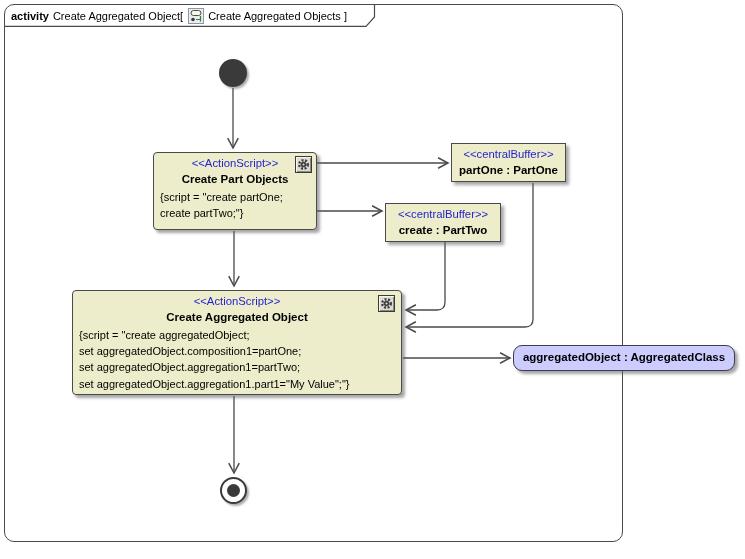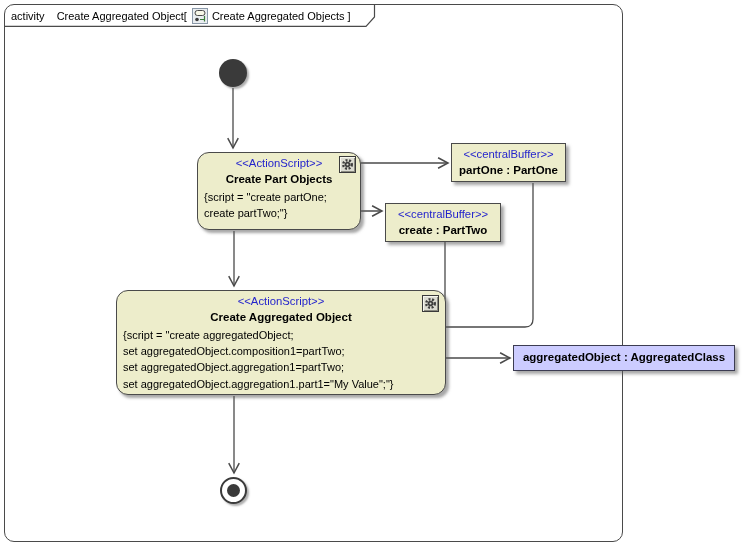--- a/index.html
+++ b/index.html
@@ -11,31 +11,31 @@
   .frame{
     position:absolute;left:4px;top:4px;width:617px;height:536px;
     border:1.4px solid #4a4a4a;border-radius:10px;background:transparent;
   }
   .edges{position:absolute;left:0;top:0;width:745px;height:559px;pointer-events:none;}
   .tab{
     position:absolute;left:5px;top:5px;width:368px;height:21px;
     display:flex;align-items:center;font-size:11px;color:#000;white-space:nowrap;
     padding-left:6px;box-sizing:border-box;
   }
-  .tab .kw{font-weight:normal;margin-right:12px;}
+  .tab .kw{font-weight:bold;margin-right:4px;}
   .tab .seg{margin-right:3px;}
   .tab-icon{
     width:16px;height:16px;display:inline-block;margin:0 4px 0 2px;flex:0 0 auto;
   }
   .node{
     position:absolute;background:#EDEDCB;border:1.4px solid #4a4a4a;
     box-sizing:border-box;box-shadow:3px 3px 3px rgba(95,95,95,0.55);
     color:#000;
   }
-  .action{border-radius:12px;margin-left:44px;}
+  .action{border-radius:4px;}
   .stereo{
     text-align:center;color:#2424CC;font-size:11.3px;line-height:16px;padding-top:2px;
     white-space:nowrap;
   }
   .ntitle{
     text-align:center;font-weight:bold;font-size:11.5px;line-height:17px;white-space:nowrap;
   }
   .nbody{font-size:11px;padding:1px 6px 0 6px;}
   .nbody div{line-height:16.2px;white-space:nowrap;}
   .buffer .ntitle{line-height:17px;}
@@ -129,34 +129,34 @@
   <div class="node buffer" style="left:385px;top:203px;width:116px;height:39px;">
     <div class="stereo">&lt;&lt;centralBuffer&gt;&gt;</div>
     <div class="ntitle">create : PartTwo</div>
   </div>
 
   <div class="node action" style="left:72px;top:290px;width:330px;height:105px;">
     <div class="stereo">&lt;&lt;ActionScript&gt;&gt;</div>
     <div class="ntitle">Create Aggregated Object</div>
     <div class="nbody">
       <div>{script = "create aggregatedObject;</div>
-      <div>set aggregatedObject.composition1=partTwo;</div>
+      <div>set aggregatedObject.composition1=partOne;</div>
       <div>set aggregatedObject.aggregation1=partTwo;</div>
       <div>set aggregatedObject.aggregation1.part1="My Value";"}</div>
     </div>
     <div class="gear" style="top:4px;right:6px;">
       <svg viewBox="0 0 14 14" width="13" height="13">
         <circle cx="7" cy="7" r="4.6" fill="none" stroke="#3f3f3f" stroke-width="2.6" stroke-dasharray="2.1 1.7"></circle>
         <circle cx="7" cy="7" r="3" fill="#3f3f3f"></circle>
         <circle cx="7" cy="7" r="1.1" fill="#dcdcd2"></circle>
       </svg>
     </div>
   </div>
 
-  <div class="objnode" style="left:513px;top:345px;width:222px;height:26px;">
+  <div class="objnode" style="left:513px;top:345px;width:222px;height:26px;border-radius:9px;">
     <span>aggregatedObject : AggregatedClass</span>
   </div>
 
   <div class="final">
     <div class="dot"></div>
   </div>
 
 </div>
 
 </body></html>

